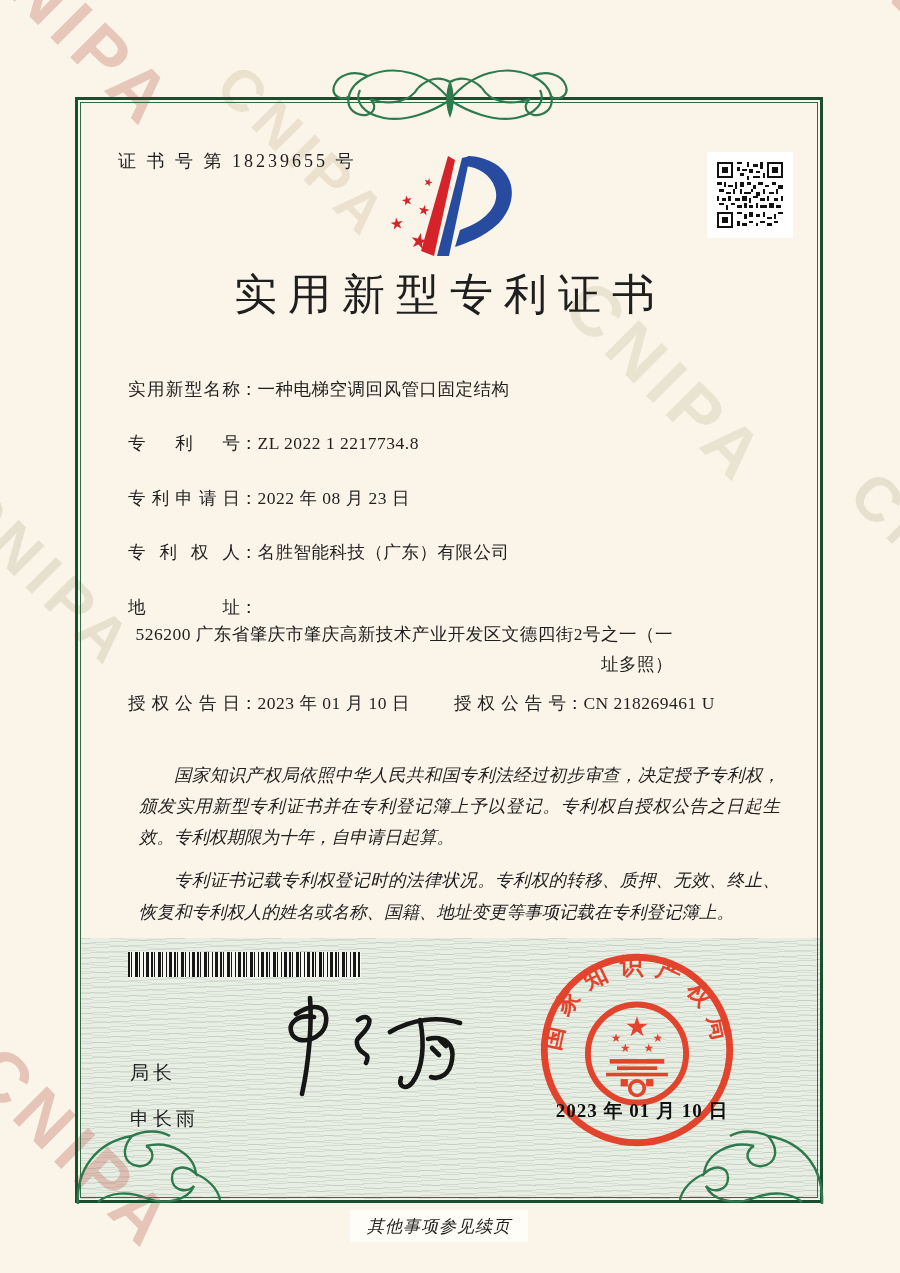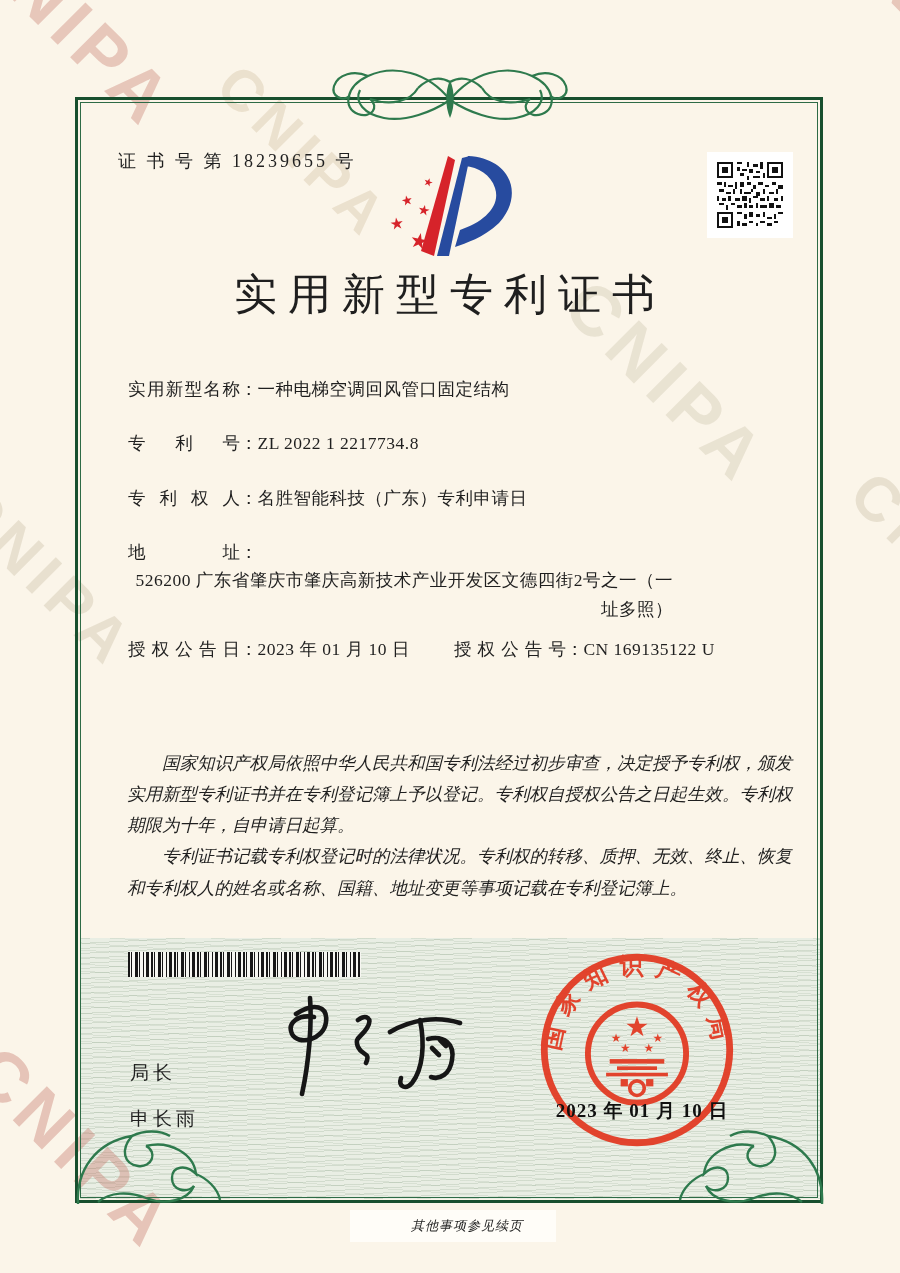--- a/index.html
+++ b/index.html
@@ -36,36 +36,36 @@
   .fields{position:absolute;left:128px;top:377px;width:668px;font-size:17.5px;line-height:1.45;}
   .frow{margin-bottom:29px;white-space:nowrap;}
   .flabel{display:inline-block;width:112px;text-align:justify;text-align-last:justify;vertical-align:top;}
   .fvalue{letter-spacing:0.5px;text-align:right;}
   .frow.addr{white-space:normal;margin-bottom:12px;}
   .frow.addr .fvalue{display:inline-block;width:545px;vertical-align:top;line-height:1.7;}
   .fgroup2{display:inline-block;margin-left:44px;}
   
   .paras{position:absolute;left:127px;top:748px;width:665px;font-size:17.5px;line-height:1.78;
          text-align:justify;font-style:italic;}
-  .paras p{margin:0;text-indent:2em;}
+  .paras p{margin:12px;text-indent:2em;}
   
   .barcode{position:absolute;left:128px;top:952px;width:233px;height:25px;
            background:repeating-linear-gradient(90deg,#171717 0 2px,#f7f7f2 2px 3px,#171717 3px 4px,
              #f7f7f2 4px 7px,#171717 7px 10px,#f7f7f2 10px 11px,#171717 11px 12px,#f7f7f2 12px 15px,
              #171717 15px 16px,#f7f7f2 16px 18px,#171717 18px 21px,#f7f7f2 21px 23px);}
   .signer{position:absolute;left:130px;top:1060px;font-size:19px;letter-spacing:4px;}
   .signer div{margin-bottom:20px;}
   .signature{position:absolute;left:252px;top:992px;}
   .seal{position:absolute;left:537px;top:950px;opacity:0.95;mix-blend-mode:multiply;}
   .sealdate{position:absolute;left:552px;top:1098px;width:180px;text-align:center;
             font-size:19px;font-weight:bold;color:#101010;letter-spacing:1px;}
   .pagenum{position:absolute;left:0;top:1160px;width:882px;text-align:center;font-size:15.5px;letter-spacing:2px;}
   .contnote{position:absolute;left:350px;top:1210px;width:178px;height:32px;background:#fffdf8;
-            display:flex;align-items:center;justify-content:center;font-size:13px;
-            font-style:italic;letter-spacing:1px;z-index:3;padding-left:28px;}
+            display:flex;align-items:center;justify-content:center;font-size:17px;
+            font-style:italic;letter-spacing:1px;z-index:3;}
   .flourish-top{position:absolute;left:298px;top:56px;z-index:2;}
   .flourish-bl{position:absolute;left:70px;top:1126px;z-index:3;}
   .flourish-br{position:absolute;left:662px;top:1126px;z-index:3;transform:scaleX(-1);}
 </style>
 </head>
 <body>
 
 <div class="page">
 
   <div class="wm wm1">CNIPA</div>
@@ -219,27 +219,30 @@
     <div class="title">实用新型专利证书</div>
 
     <div class="fields">
       <div class="frow">
         <span class="flabel">实用新型名称</span><span>：</span><span class="fvalue">一种电梯空调回风管口固定结构</span>
       </div>
       <div class="frow">
         <span class="flabel">专利号</span><span>：</span><span class="fvalue">ZL 2022 1 2217734.8</span>
       </div>
       <div class="frow">
-        <span class="flabel">专利权人</span><span>：</span><span class="fvalue">名胜智能科技（广东）专利申请日</span>
+        <span class="flabel">专利申请日</span><span>：</span><span class="fvalue">2022 年 08 月 23 日</span>
+      </div>
+      <div class="frow">
+        <span class="flabel">专利权人</span><span>：</span><span class="fvalue">名胜智能科技（广东）有限公司</span>
       </div>
       <div class="frow addr">
         <span class="flabel">地址</span><span>：</span><span class="fvalue">526200 广东省肇庆市肇庆高新技术产业开发区文德四街2号之一（一址多照）</span>
       </div>
       <div class="frow">
-        <span class="flabel">授权公告日</span><span>：</span><span class="fvalue">2023 年 01 月 10 日</span><span class="fgroup2"><span class="flabel">授权公告号</span><span>：</span><span class="fvalue">CN 169135122 U</span></span>
+        <span class="flabel">授权公告日</span><span>：</span><span class="fvalue">2023 年 01 月 10 日</span><span class="fgroup2"><span class="flabel">授权公告号</span><span>：</span><span class="fvalue">CN 218269461 U</span></span>
       </div>
     </div>
 
     <div class="paras">
       <p>国家知识产权局依照中华人民共和国专利法经过初步审查，决定授予专利权，颁发实用新型专利证书并在专利登记簿上予以登记。专利权自授权公告之日起生效。专利权期限为十年，自申请日起算。</p>
       <p>专利证书记载专利权登记时的法律状况。专利权的转移、质押、无效、终止、恢复和专利权人的姓名或名称、国籍、地址变更等事项记载在专利登记簿上。</p>
     </div>
 
     <div class="barcode"></div>
 

